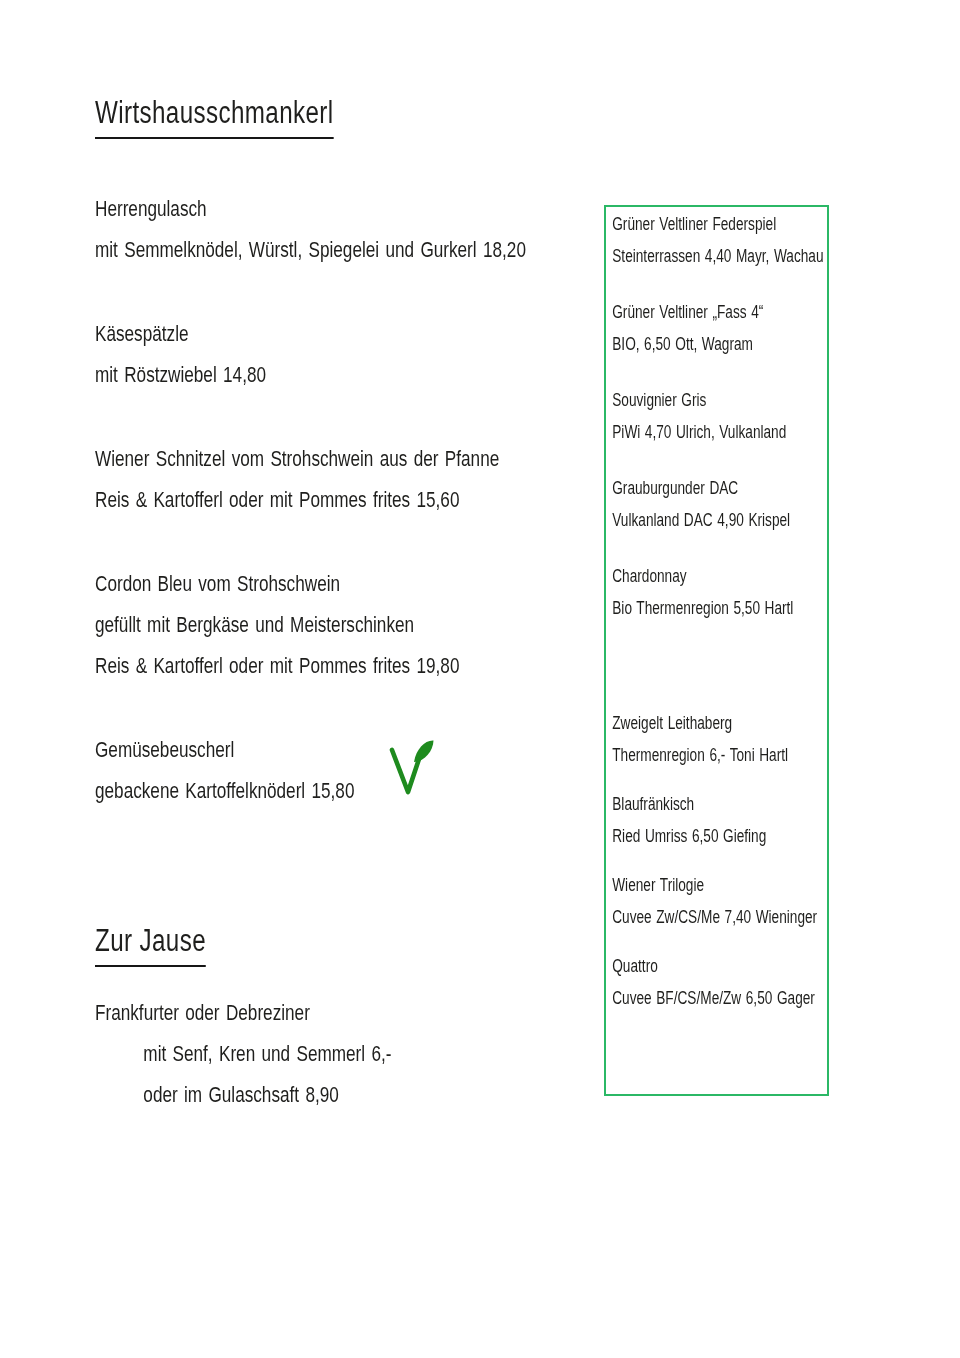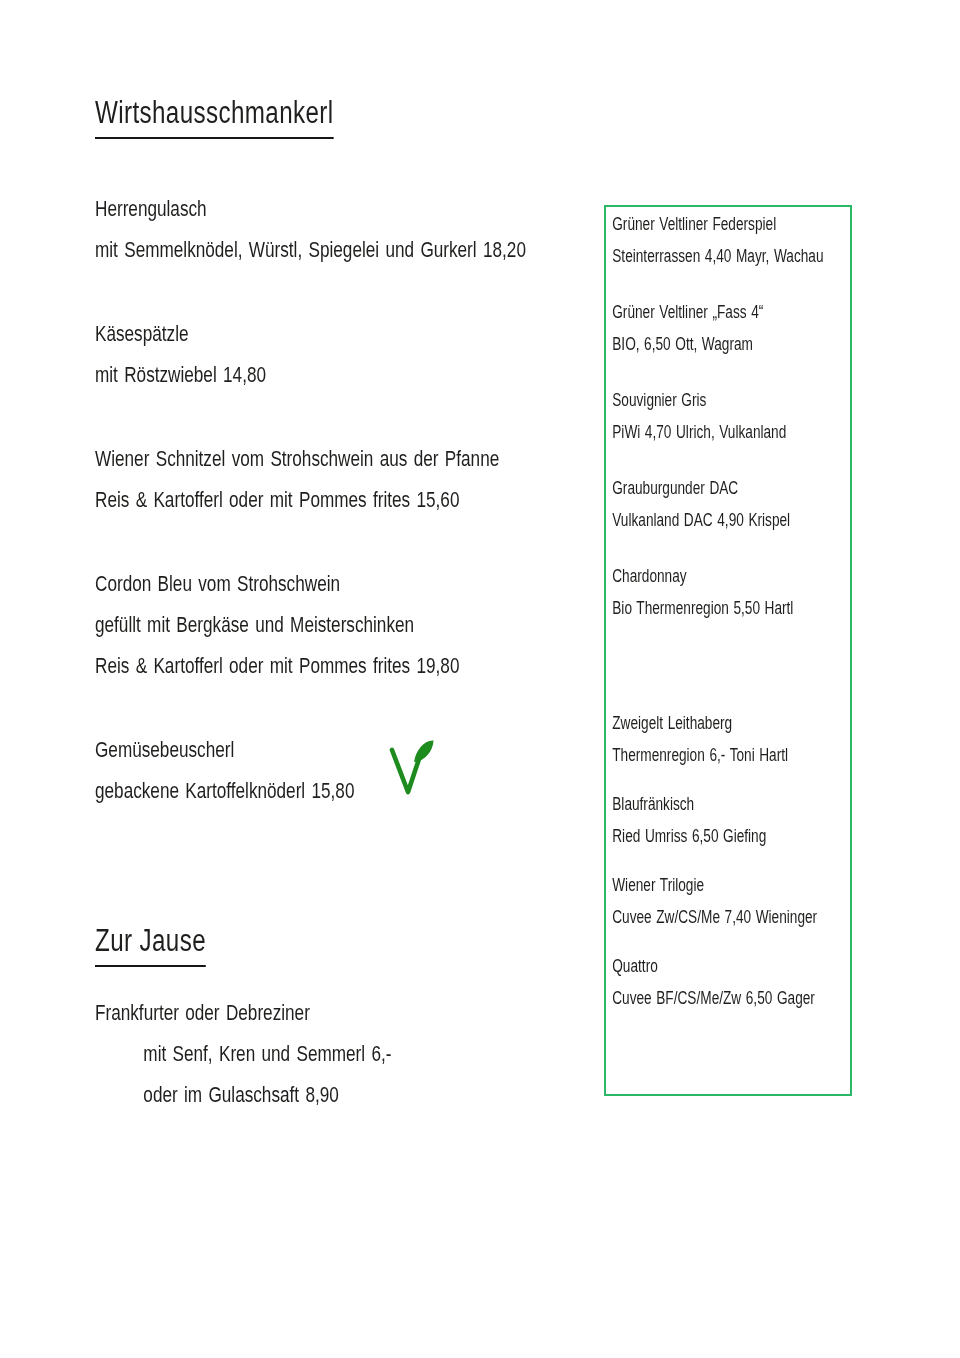--- a/index.html
+++ b/index.html
@@ -49,21 +49,21 @@
   .jause-item {
     font-size: 22px;
     line-height: 41px;
     word-spacing: 2px;
   }
   .jause-item .indent { padding-left: 62px; }
   .wine-box {
     position: absolute;
     left: 604px;
     top: 205px;
-    width: 248px;
+    width: 225px;
     height: 891px;
     border: 2px solid #2bb866;
     box-sizing: border-box;
   }
   .wine-inner {
     padding: 1px 0 0 8px;
     font-size: 17.5px;
     line-height: 32px;
     word-spacing: 1px;
   }

